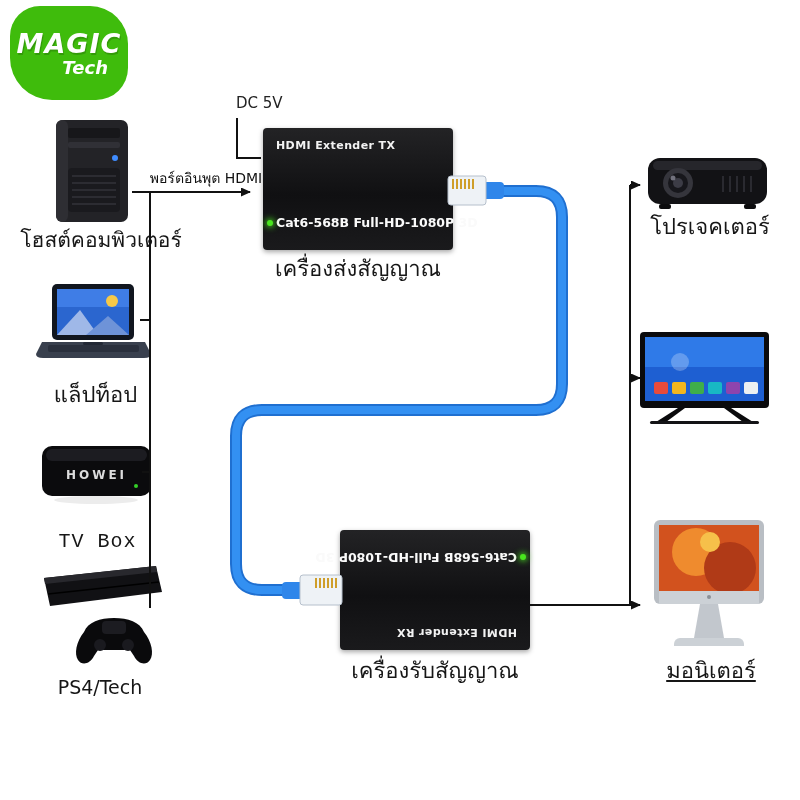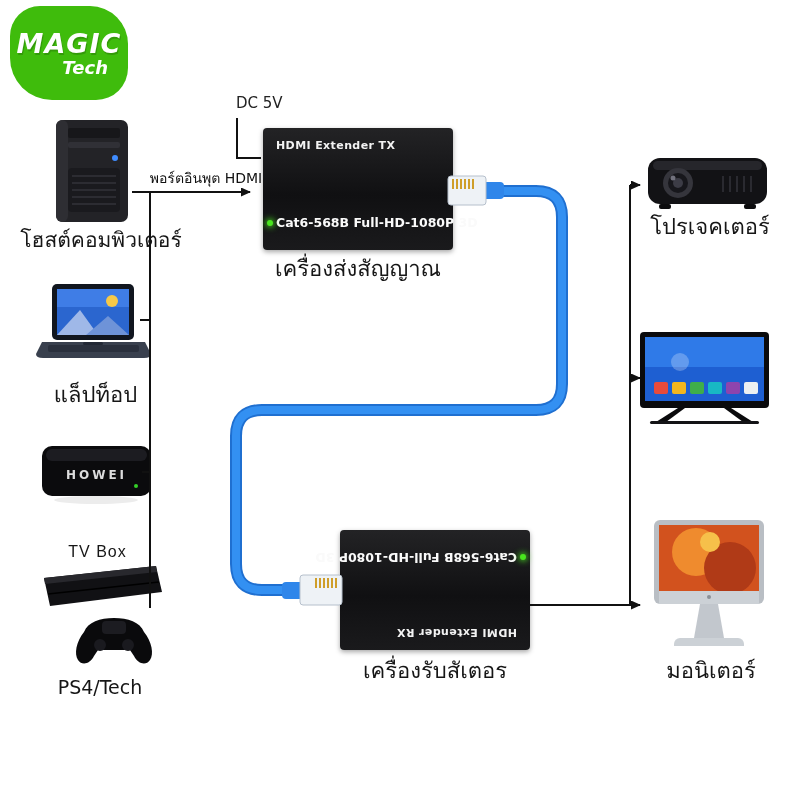--- a/index.html
+++ b/index.html
@@ -3,25 +3,25 @@
 <meta charset="utf-8">
 <style>
   html,body{margin:0;padding:0;background:#fff;}
   body{font-family:"DejaVu Sans","Liberation Sans",sans-serif;}
   .canvas{position:relative;width:800px;height:800px;background:#fff;overflow:hidden;}
   .wires{position:absolute;left:0;top:0;z-index:5;pointer-events:none;}
   .device{position:absolute;z-index:2;}
   .label{position:absolute;z-index:4;color:#161616;text-align:center;line-height:1.2;}
   .lbl-host{left:-4px;top:228px;width:210px;font-size:21px;}
   .lbl-laptop{left:18px;top:382px;width:155px;font-size:22px;}
-  .lbl-tvbox{left:40px;top:542px;width:115px;font-size:16px;font-family:Liberation Sans, sans-serif;letter-spacing:1px;}
+  .lbl-tvbox{left:40px;top:530px;width:115px;font-size:20px;font-family:Liberation Mono, monospace;letter-spacing:1px;}
   .lbl-ps4{left:30px;top:676px;width:140px;font-size:19px;}
   .lbl-projector{left:634px;top:214px;width:152px;font-size:22px;}
   .lbl-smarttv{left:634px;top:422px;width:146px;font-size:22px;}
-  .lbl-monitor{left:640px;top:658px;width:142px;font-size:22px;}
+  .lbl-monitor{left:640px;top:658px;width:142px;font-size:22px;text-decoration:underline;}
   .cap-tx{left:258px;top:256px;width:200px;font-size:22px;}
   .cap-rx{left:335px;top:658px;width:200px;font-size:22px;}
   .ann-dc{left:236px;top:94px;width:70px;font-size:15px;text-align:left;color:#222;}
   .ann-hdmi{left:140px;top:170px;width:132px;font-size:14px;color:#111;}
   .logo{position:absolute;left:10px;top:6px;width:118px;height:94px;background:#3fbc0c;
         border-radius:30px 38px 32px 42px;display:flex;flex-direction:column;justify-content:center;
         z-index:4;}
   .logo-line1{color:#fff;font-weight:bold;font-style:italic;font-size:27px;text-align:center;
         letter-spacing:1px;line-height:1;text-shadow:1px 2px 0 rgba(0,0,0,.18);}
   .logo-line2{color:#fff;font-weight:bold;font-style:italic;font-size:18px;text-align:right;
@@ -177,21 +177,21 @@
   </div>
   <div class="label cap-tx">เครื่องส่งสัญญาณ</div>
 
   <div class="extbox rx-box">
     <div class="flip">
       <div class="title">HDMI Extender RX</div>
       <div class="spec">Cat6-568B Full-HD-1080P 3D</div>
       <div class="led"></div>
     </div>
   </div>
-  <div class="label cap-rx">เครื่องรับสัเตอร</div>
+  <div class="label cap-rx">เครื่องรับสัญญาณ</div>
 
   <div class="device" style="left:645px;top:146px;">
     <svg width="125" height="70" viewBox="0 0 125 70">
       <rect x="3" y="12" width="119" height="46" rx="12" fill="#121215"></rect>
       <rect x="8" y="15" width="109" height="9" rx="4.5" fill="#26262b"></rect>
       <circle cx="33" cy="37" r="15" fill="#35353c"></circle>
       <circle cx="33" cy="37" r="10" fill="#17171c"></circle>
       <circle cx="33" cy="37" r="5" fill="#3c3c46"></circle>
       <circle cx="28" cy="32" r="2.5" fill="#72727e"></circle>
       <g stroke="#2a2a30" stroke-width="2">

